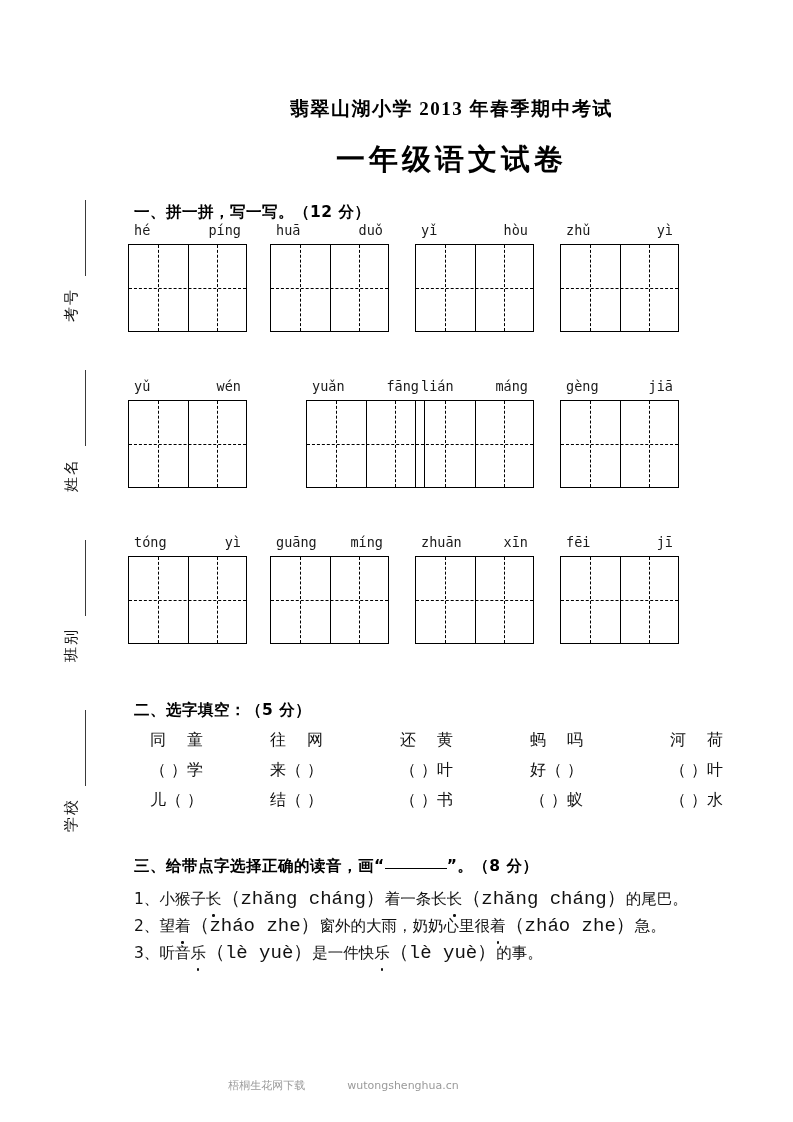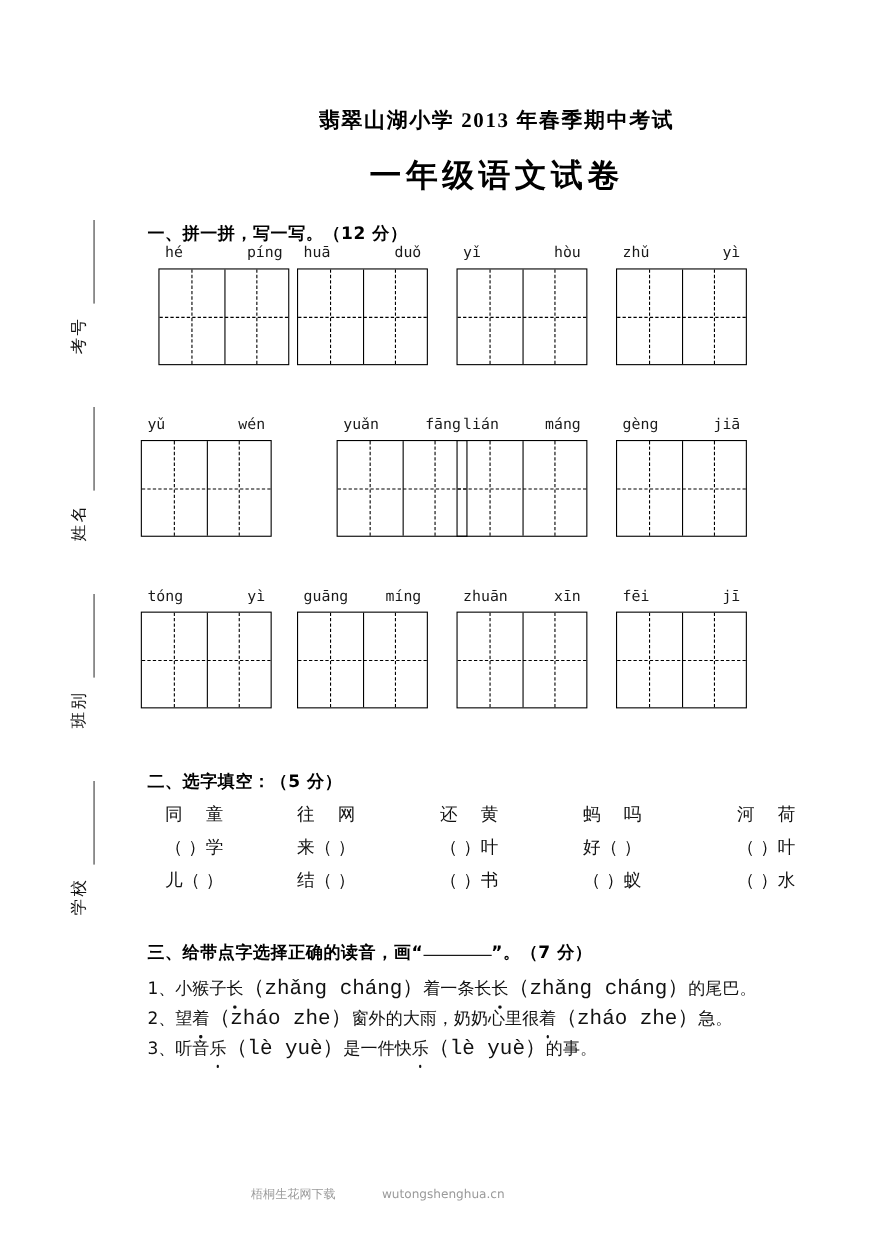--- a/index.html
+++ b/index.html
@@ -255,21 +255,21 @@
 <div id="page">
 
   <div class="title-school">翡翠山湖小学 2013 年春季期中考试</div>
   <div class="title-paper">一年级语文试卷</div>
 
   <div class="section-head" id="sec1-head">一、拼一拼，写一写。（12 分）</div>
 
   <div id="grids">
 
     <div class="grid-row">
-      <div class="grid-cellgroup" style="left:34px;">
+      <div class="grid-cellgroup" style="left:18px;">
         <div class="pinyin-line">
           <span class="pinyin-a">hé</span>
           <span class="pinyin-b">píng</span>
         </div>
         <div class="tzg">
             <span class="vmid"></span>
             <span class="hdash"></span>
             <span class="vdash-l"></span>
             <span class="vdash-r"></span>
           </div>
@@ -435,21 +435,21 @@
     <div class="s2-row">
       <span class="s2-col c0">儿（   ）</span>
       <span class="s2-col c1">结（   ）</span>
       <span class="s2-col c2">（   ）书</span>
       <span class="s2-col c3">（   ）蚁</span>
       <span class="s2-col c4">（   ）水</span>
     </div>
   </div>
 
   <div class="section-head" id="sec3-head">
-    <span>三、给带点字选择正确的读音，画“</span><span class="blank-rule"></span><span>”。（7 分）</span>
+    <span>三、给带点字选择正确的读音，画“</span><span class="blank-rule"></span><span>”。（8 分）</span>
   </div>
 
   <div id="sec3-body">
     <div class="s3-line">
       <span>1、</span><span>小猴子</span><span class="dotted">长</span><span class="mono-in">（zhǎng  cháng）</span><span>着一条长</span><span class="dotted">长</span><span class="mono-in">（zhǎng  cháng）</span><span>的尾巴。</span>
     </div>
     <div class="s3-line">
       <span>2、</span><span>望</span><span class="dotted">着</span><span class="mono-in">（zháo  zhe）</span><span>窗外的大雨，奶奶心里很</span><span class="dotted">着</span><span class="mono-in">（zháo  zhe）</span><span>急。</span>
     </div>
     <div class="s3-line">

